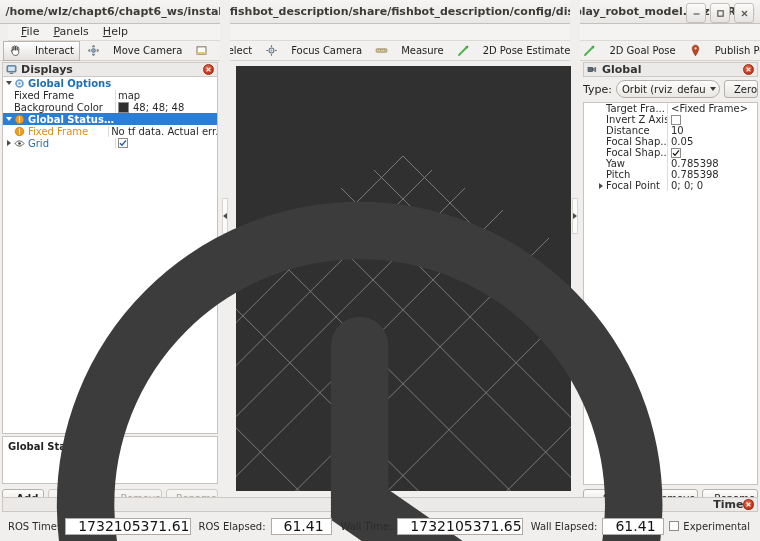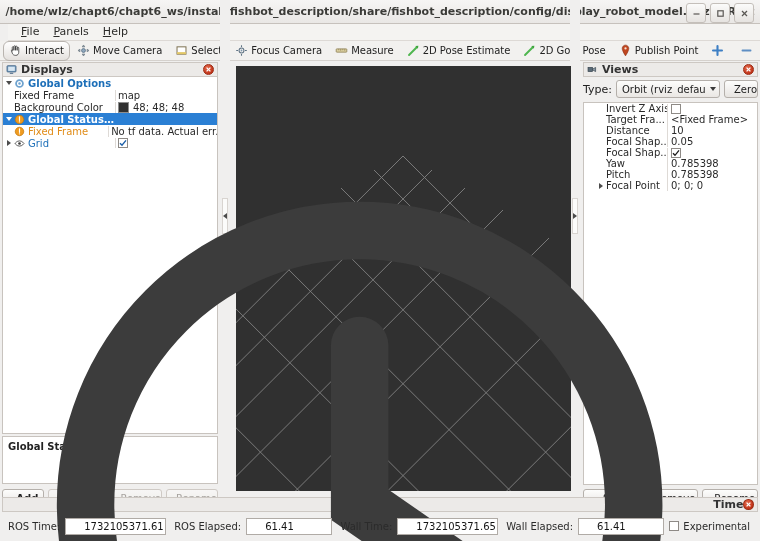--- a/index.html
+++ b/index.html
@@ -54,24 +54,24 @@
     background: #f2f1ef; border-bottom: 1px solid #d5d1cd;
     display: flex; align-items: center; box-sizing: border-box;
   }
   .tb-grip {
     width: 7px; height: 16px; margin: 0 2px 0 1px;
     background-image: repeating-linear-gradient(to bottom,#bcb8b3 0 1px,transparent 1px 3px);
     background-size: 2px 100%; background-repeat: repeat-x;
     background-position: 1px 0;
   }
   .tb-btn {
-    display: flex; align-items: center; gap: 3px;
+    display: flex; align-items: center; gap: 13px;
     height: 18px; padding: 0 5px; margin-right: 1px;
     font-size: 10px; color: #222; white-space: nowrap;
-    border: 1px solid transparent; border-radius: 6px;
+    border: 1px solid transparent; border-radius: 0;
   }
   .tb-btn.active {
     background: linear-gradient(to bottom,#ffffff,#e4e1de);
     border: 1px solid #b9b4af;
   }
   .tb-ico { width: 13px; height: 13px; display: block; flex: 0 0 13px; }
 
   
   .panel-title {
     height: 15px; background: #eceae8;
@@ -178,21 +178,21 @@
   .render svg { display: block; position: absolute; left: 0; top: 0; }
 
   
   .views { position: absolute; left: 583px; top: 62px; width: 175px; height: 432px; }
   .views-type {
     position: absolute; left: 0; top: 17px; width: 175px; height: 20px;
     display: flex; align-items: center; gap: 4px;
   }
   .views-type .lbl { font-size: 11px; color: #222; }
   .combo {
-    flex: 1 1 auto; height: 18px; border: 1px solid #b4afaa; border-radius: 3px;
+    flex: 1 1 auto; height: 18px; border: 1px solid #b4afaa; border-radius: 9px;
     background: linear-gradient(to bottom,#fdfdfc,#eae7e4);
     display: flex; align-items: center; padding: 0 3px 0 5px; box-sizing: border-box;
     font-size: 10px; color: #1d1d1d; overflow: hidden; white-space: nowrap;
   }
   .combo .cv { flex: 1 1 auto; overflow: hidden; text-overflow: clip; }
   .caret { width: 0; height: 0; border-left: 3.5px solid transparent; border-right: 3.5px solid transparent; border-top: 4px solid #3a3a3a; margin-left: 3px; }
   .zerobtn { width: 54px; height: 18px; }
   .vtree {
     position: absolute; left: 0; top: 40px; width: 175px; height: 383px;
     background: #ffffff; border: 1px solid #c8c3be; box-sizing: border-box; overflow: hidden;
@@ -210,22 +210,22 @@
     display: flex; align-items: center; padding: 0 3px; box-sizing: border-box;
     font-size: 11px; font-weight: bold; color: #333;
   }
   .time-body {
     position: absolute; left: 0; top: 18px; width: 756px; height: 22px;
     display: flex; align-items: center; gap: 5px; padding-left: 6px; box-sizing: border-box;
   }
   .tfield-lbl { font-size: 10px; color: #2b2b2b; white-space: nowrap; }
   .tfield {
     height: 17px; border: 1px solid #b0aba6; background: #ffffff;
-    display: flex; align-items: center; padding-left: 18px; box-sizing: border-box;
-    font-size: 10px; color: #141414;
+    display: flex; align-items: center; padding-left: 12px; box-sizing: border-box;
+    font-size: 14px; color: #141414;
   }
   .exp-wrap { display: flex; align-items: center; gap: 4px; margin-left: auto; margin-right: 8px; }
   .exp-lbl { font-size: 10px; color: #2b2b2b; }
 </style>
 </head>
 <body>
 
 <div id="app">
 
   <div class="titlebar">
@@ -492,52 +492,52 @@
       </svg>
     </div>
   </div>
 
   <div class="views">
     <div class="panel-title">
       <svg class="pt-icon" viewBox="0 0 16 16">
         <rect x="1.5" y="5" width="6.5" height="6" fill="#5b6b78" stroke="#35424c" stroke-width="1"></rect>
         <path d="M8 7.5 12.5 5v6L8 8.5z" fill="#8c9aa5" stroke="#35424c" stroke-width="1"></path>
       </svg>
-      <span class="pt-label">Views</span>
+      <span class="pt-label">Global</span>
       <span class="close-dot">
         <svg width="7" height="7" viewBox="0 0 7 7">
             <line x1="1.6" y1="1.6" x2="5.4" y2="5.4" stroke="#fff" stroke-width="1.3"></line>
             <line x1="5.4" y1="1.6" x2="1.6" y2="5.4" stroke="#fff" stroke-width="1.3"></line>
           </svg>
       </span>
     </div>
 
     <div class="views-type">
       <span class="lbl">Type:</span>
       <div class="combo">
         <span class="cv">Orbit (rviz_defau</span>
         <span class="caret"></span>
       </div>
       <div class="btn zerobtn">Zero</div>
     </div>
 
     <div class="vtree">
       <div class="vrow">
         <div class="vcol-name" style="padding-left:22px">
+            <span>Target Fra...</span>
+          </div>
+        <div class="vcol-val">&lt;Fixed Frame&gt;</div>
+      </div>
+      <div class="vrow">
+        <div class="vcol-name" style="padding-left:22px">
             <span>Invert Z Axis</span>
           </div>
         <div class="vcol-val">
           <span class="cbx"></span>
         </div>
-      </div>
-      <div class="vrow">
-        <div class="vcol-name" style="padding-left:22px">
-            <span>Target Fra...</span>
-          </div>
-        <div class="vcol-val">&lt;Fixed Frame&gt;</div>
       </div>
       <div class="vrow">
         <div class="vcol-name" style="padding-left:22px">
             <span>Distance</span>
           </div>
         <div class="vcol-val">10</div>
       </div>
       <div class="vrow">
         <div class="vcol-name" style="padding-left:22px">
             <span>Focal Shap...</span>

